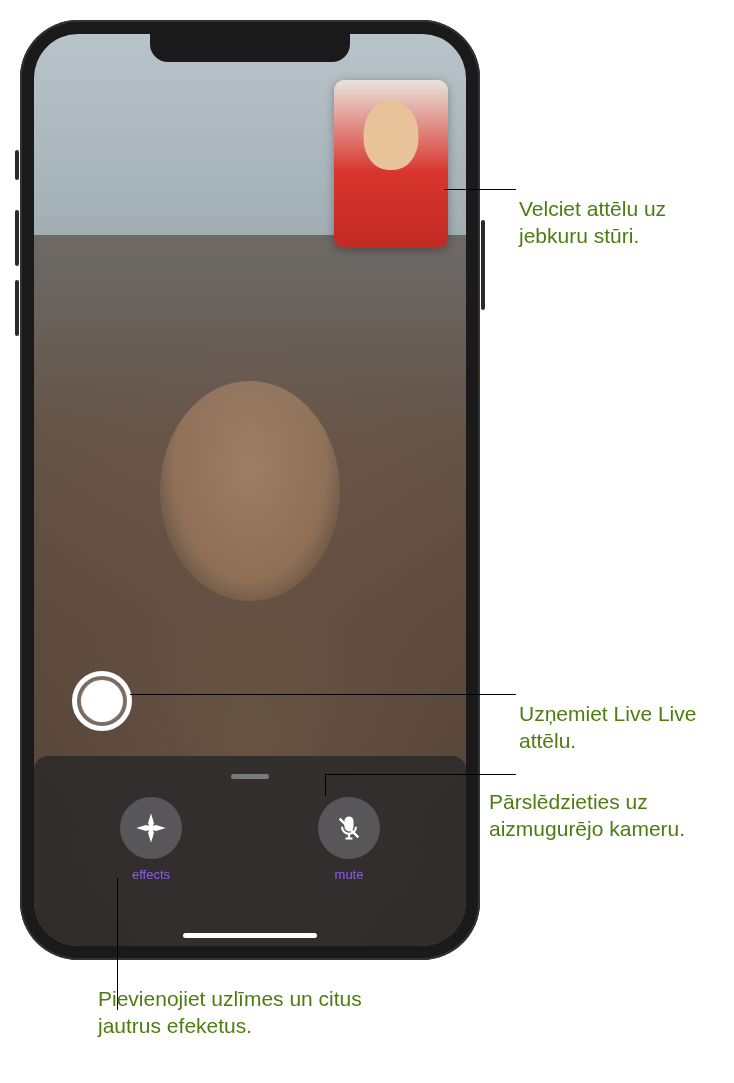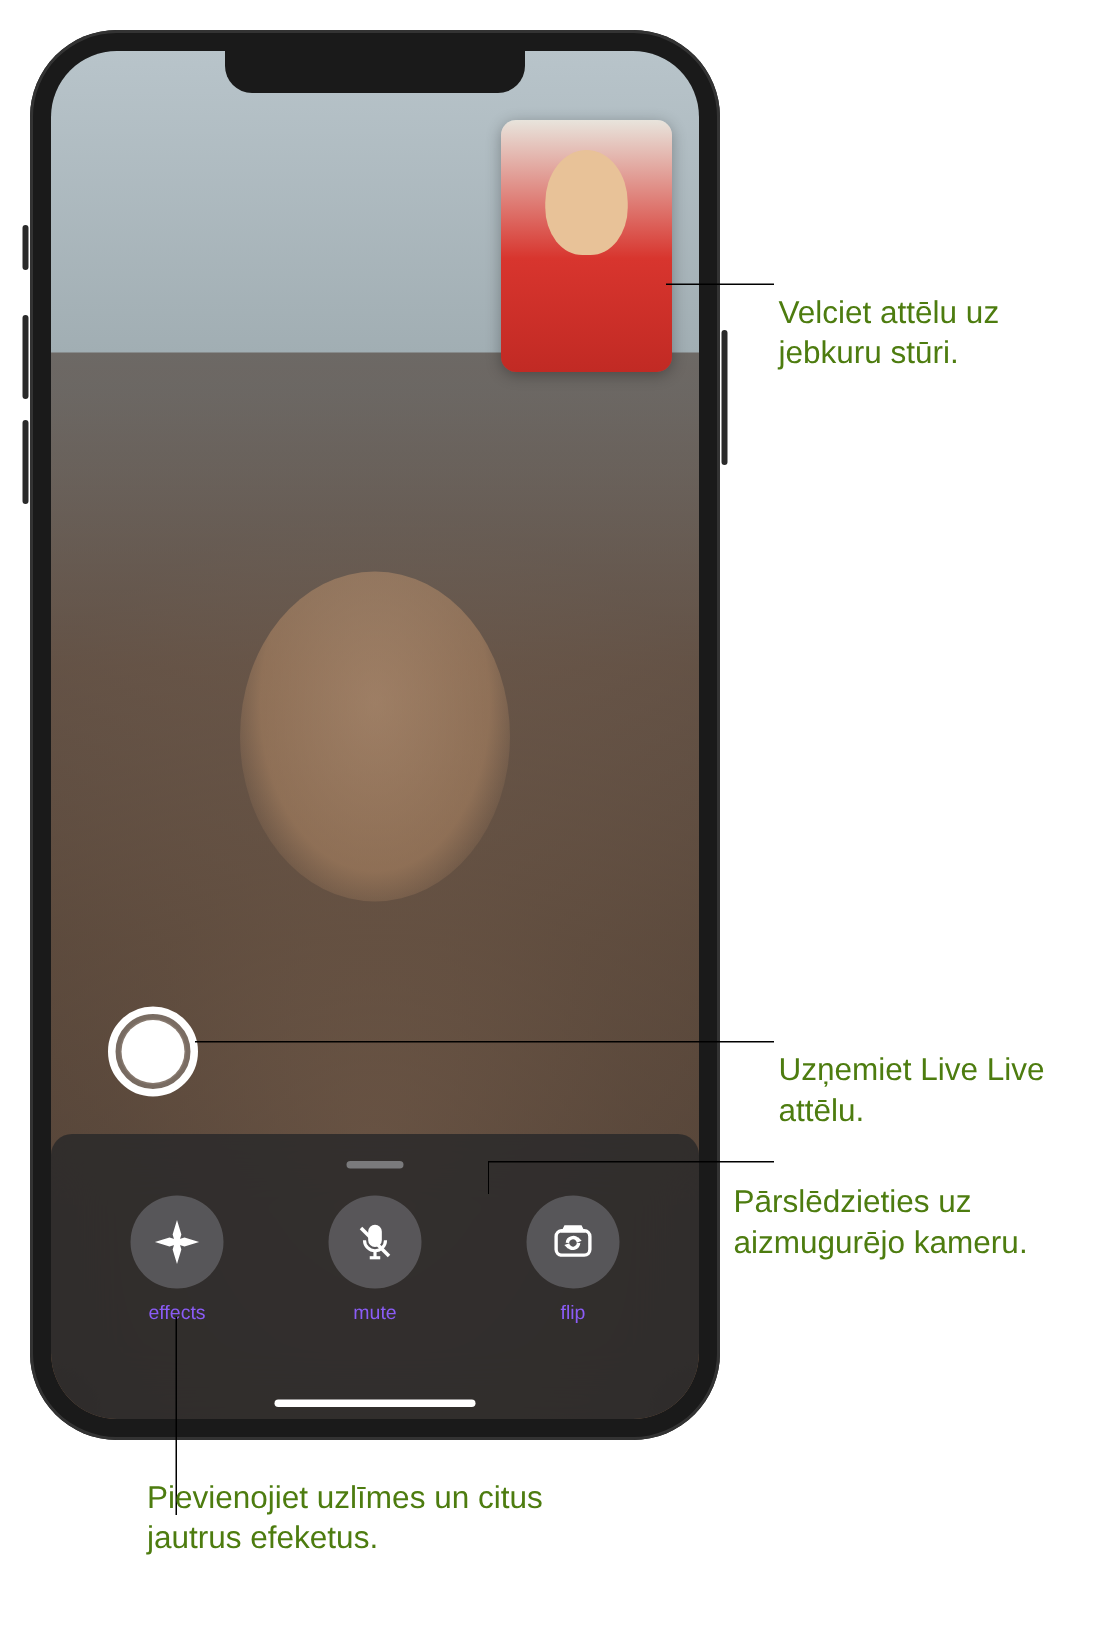--- a/index.html
+++ b/index.html
@@ -239,35 +239,20 @@
                 <path d="M6 11 a6 6 0 0 0 12 0"></path>
                 <line x1="12" y1="17" x2="12" y2="21"></line>
                 <line x1="9" y1="21" x2="15" y2="21"></line>
                 <line x1="4" y1="4" x2="20" y2="20" stroke-width="2"></line>
               </svg>
             </span>
           </div>
           <span class="control-label">mute</span>
         </div>
 
-        <div class="control-btn">
-          <div class="control-circle">
-            <span>
-              <svg width="30" height="30" viewBox="0 0 24 24" fill="none" stroke="#fff" stroke-width="1.8">
-                <rect x="3" y="6" width="18" height="13" rx="3"></rect>
-                <path d="M8 4 L16 4 L17 6 L7 6 Z" fill="#fff"></path>
-                <path d="M9 12.5 a3 3 0 0 1 5.5 -1.5"></path>
-                <path d="M15 12.5 a3 3 0 0 1 -5.5 1.5"></path>
-                <path d="M14 10 l1 1 l-1.3 0.5" fill="#fff"></path>
-                <path d="M10 15 l-1 -1 l1.3 -0.5" fill="#fff"></path>
-              </svg>
-            </span>
-          </div>
-          <span class="control-label">flip</span>
-        </div>
 
 
       </div>
       <div class="home-indicator"></div>
     </div>
 
   </div>
 </div>
 
 <div class="leader" style="left:444px; top:189px; width:72px;"></div>

